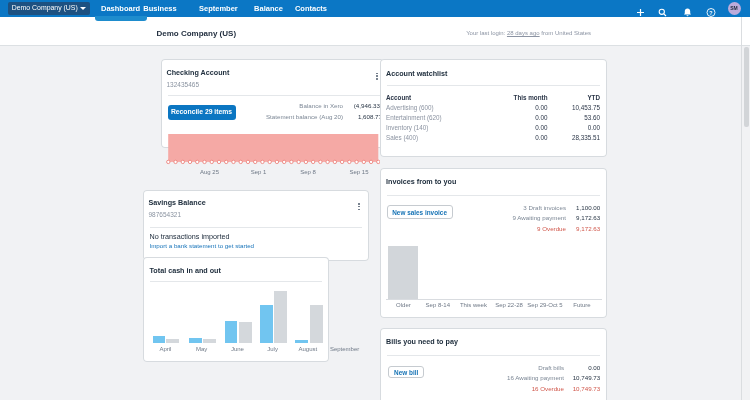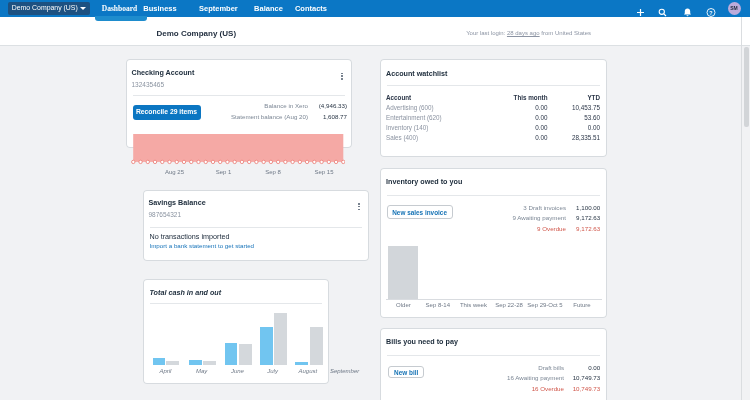--- a/index.html
+++ b/index.html
@@ -30,21 +30,21 @@
 .whitebtn { position:absolute; background:#fff; border:1px solid #c6cbd0; border-radius:3px; color:#1673b5; font-weight:bold; font-size:6.4px; text-align:center; }
 .red { color:#d0564a !important; }
 .bar { position:absolute; }
 #scrollline { position:absolute; left:741px; top:17px; width:1px; height:383px; background:#dadde0; }
 #scrollthumb { position:absolute; left:744px; top:47px; width:4.5px; height:80px; background:#d2d5d8; border-radius:2px; }
 </style>
 </head>
 <body>
 <div id="nav">
   <div id="orgbox">Demo Company (US)<span class="arr"></span></div>
-  <div class="navitem" style="left:101px;width:37px;font-family:Liberation Serif, serif;">Dashboard</div>
+  <div class="navitem" style="left:101px;width:37px;">Dashboard</div>
   <div class="navitem" style="left:143px;width:34px;">Business</div>
   <div class="navitem" style="left:199px;width:38px;">September</div>
   <div class="navitem" style="left:252px;width:33px;">Balance</div>
   <div class="navitem" style="left:293px;width:36px;">Contacts</div>
   <svg class="navicon" style="left:636px;top:4px;" width="9" height="9" viewBox="0 0 9 9">
       <path d="M4.5 1v7M1 4.5h7" stroke="#fff" stroke-width="1.2"></path>
     </svg>
   <svg class="navicon" style="left:658px;top:4px;" width="9" height="9" viewBox="0 0 9 9">
       <circle cx="3.8" cy="3.8" r="2.6" fill="none" stroke="#fff" stroke-width="1.1"></circle>
       <path d="M5.8 5.8L8 8" stroke="#fff" stroke-width="1.2"></path>
@@ -60,21 +60,21 @@
   <div id="avatar">SM</div>
 </div>
 <div id="tabind"></div>
 <div id="header">
   <div id="h1">Demo Company (US)</div>
   <div id="lastlogin">Your last login: <u>28 days ago</u> from United States</div>
 </div>
 <div id="scrollline"></div>
 <div id="scrollthumb"></div>
 
-<div class="card" style="left:126px;top:59px;width:225.5px;height:89px;">
+<div class="card" style="left:161px;top:59px;width:225.5px;height:89px;">
   <div class="h2" style="left:5.5px;top:9.2px;">Checking Account</div>
   <div class="kebab" style="left:214.5px;top:13.5px;">
       <i></i>
       <i></i>
       <i></i>
     </div>
   <div class="sub" style="left:5.5px;top:22.3px;">132435465</div>
   <div class="divider" style="top:35.7px;"></div>
   <div class="bluebtn" style="left:6.5px;top:46px;width:68px;height:14.7px;line-height:14.7px;">Reconcile 29 items</div>
   <div class="row" style="right:4.5px;top:42.5px;width:125px;height:8px;">
@@ -132,21 +132,21 @@
       <i></i>
       <i></i>
       <i></i>
     </div>
   <div class="sub" style="left:5.5px;top:21.8px;">987654321</div>
   <div class="divider" style="top:37px;"></div>
   <div style="position:absolute;left:6.5px;top:42.5px;font-size:7.2px;font-weight:normal;color:#202e3e;">No transactions imported</div>
   <div style="position:absolute;left:6.5px;top:52.6px;font-size:6.2px;color:#1673b9;">Import a bank statement to get started</div>
 </div>
 
-<div class="card" style="left:143px;top:279px;width:186px;height:105px;font-style:italic;">
+<div class="card" style="left:143px;top:257px;width:186px;height:105px;">
   <div class="h2" style="left:6.5px;top:8.5px;">Total cash in and out</div>
   <div class="divider" style="top:23.5px;"></div>
   <div class="bar" style="left:9.6px;top:78.5px;width:12.8px;height:7.4px;background:#71c5f0;"></div>
   <div class="bar" style="left:23.4px;top:82.1px;width:12.8px;height:3.8px;background:#d4d8dc;"></div>
   <div class="bar" style="left:45.8px;top:80.5px;width:12.8px;height:5.4px;background:#71c5f0;"></div>
   <div class="bar" style="left:59.8px;top:82.4px;width:12.8px;height:3.5px;background:#d4d8dc;"></div>
   <div class="bar" style="left:81.6px;top:63.5px;width:12.8px;height:22.4px;background:#71c5f0;"></div>
   <div class="bar" style="left:96px;top:64.5px;width:12.8px;height:21.4px;background:#d4d8dc;"></div>
   <div class="bar" style="left:116.8px;top:48.1px;width:12.8px;height:37.8px;background:#71c5f0;"></div>
   <div class="bar" style="left:131.2px;top:34.1px;width:12.8px;height:51.8px;background:#d4d8dc;"></div>
@@ -174,21 +174,21 @@
   <div style="position:absolute;right:6.5px;top:54.7px;font-size:6.3px;color:#2a3547;">53.60</div>
   <div style="position:absolute;left:6px;top:64.6px;font-size:6.3px;color:#8b93a1;">Inventory (140)</div>
   <div style="position:absolute;right:59px;top:64.6px;font-size:6.3px;color:#2a3547;">0.00</div>
   <div style="position:absolute;right:6.5px;top:64.6px;font-size:6.3px;color:#2a3547;">0.00</div>
   <div style="position:absolute;left:6px;top:74.5px;font-size:6.3px;color:#8b93a1;">Sales (400)</div>
   <div style="position:absolute;right:59px;top:74.5px;font-size:6.3px;color:#2a3547;">0.00</div>
   <div style="position:absolute;right:6.5px;top:74.5px;font-size:6.3px;color:#2a3547;">28,335.51</div>
 </div>
 
 <div class="card" style="left:380px;top:168px;width:226.5px;height:149.5px;">
-  <div class="h2" style="left:6px;top:8.9px;">Inventory owed to you</div>
+  <div class="h2" style="left:6px;top:8.9px;">Invoices from to you</div>
   <div class="divider" style="top:27.2px;"></div>
   <div class="whitebtn" style="left:6.6px;top:37.2px;width:66px;height:14px;line-height:13px;">New sales invoice</div>
   <div style="position:absolute;right:40.5px;top:35.8px;font-size:6.2px;color:#7c8795;">3 Draft invoices</div>
   <div style="position:absolute;right:6.3px;top:35.8px;font-size:6.2px;color:#273444;">1,100.00</div>
   <div style="position:absolute;right:40.5px;top:46.2px;font-size:6.2px;color:#7c8795;">9 Awaiting payment</div>
   <div style="position:absolute;right:6.3px;top:46.2px;font-size:6.2px;color:#273444;">9,172.63</div>
   <div style="position:absolute;right:40.5px;top:56.6px;font-size:6.2px;" class="red">9 Overdue</div>
   <div style="position:absolute;right:6.3px;top:56.6px;font-size:6.2px;" class="red">9,172.63</div>
   <div class="bar" style="left:8px;top:78px;width:30px;height:52.8px;background:#d2d6da;"></div>
   <div style="position:absolute;left:6px;top:130.8px;width:216px;border-top:1px solid #d9dce0;"></div>

